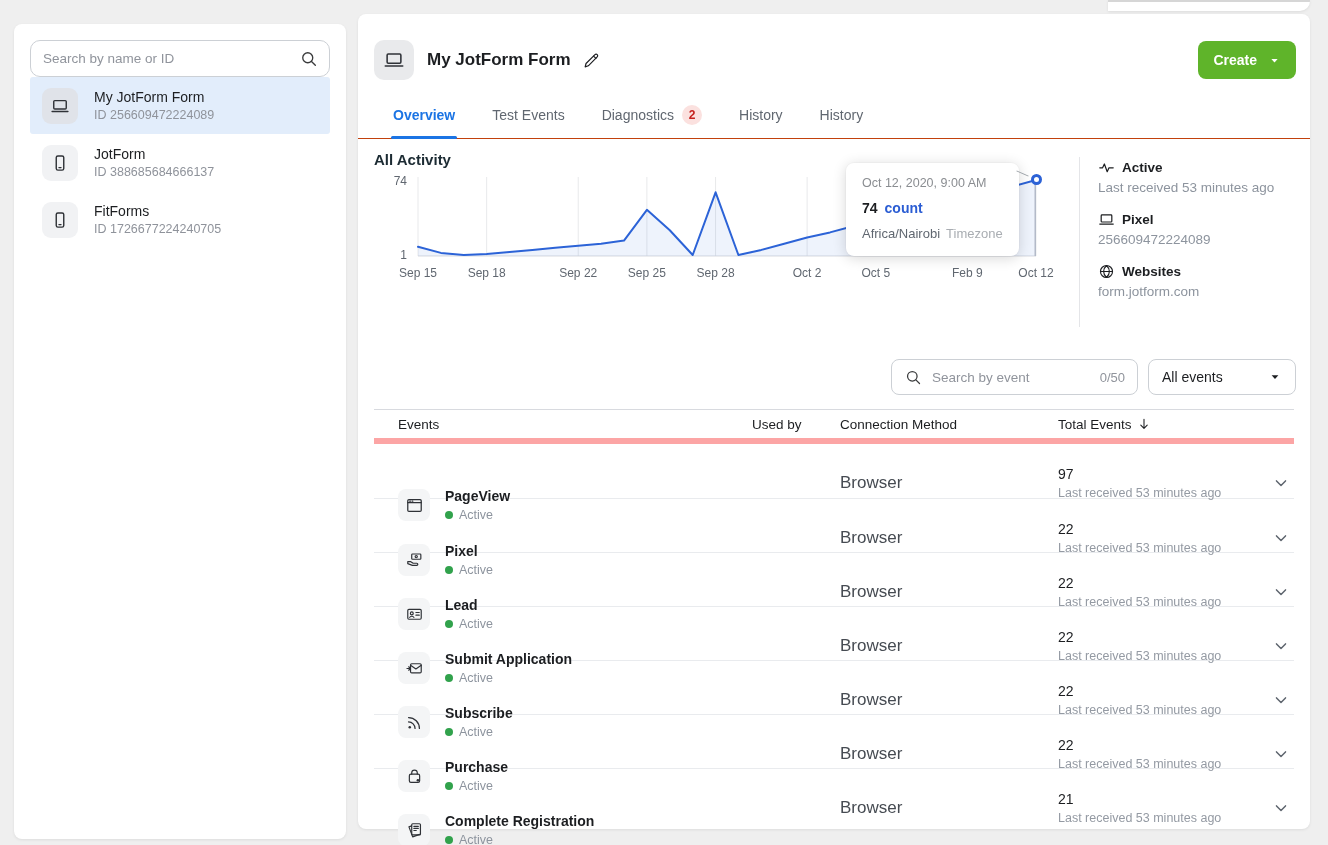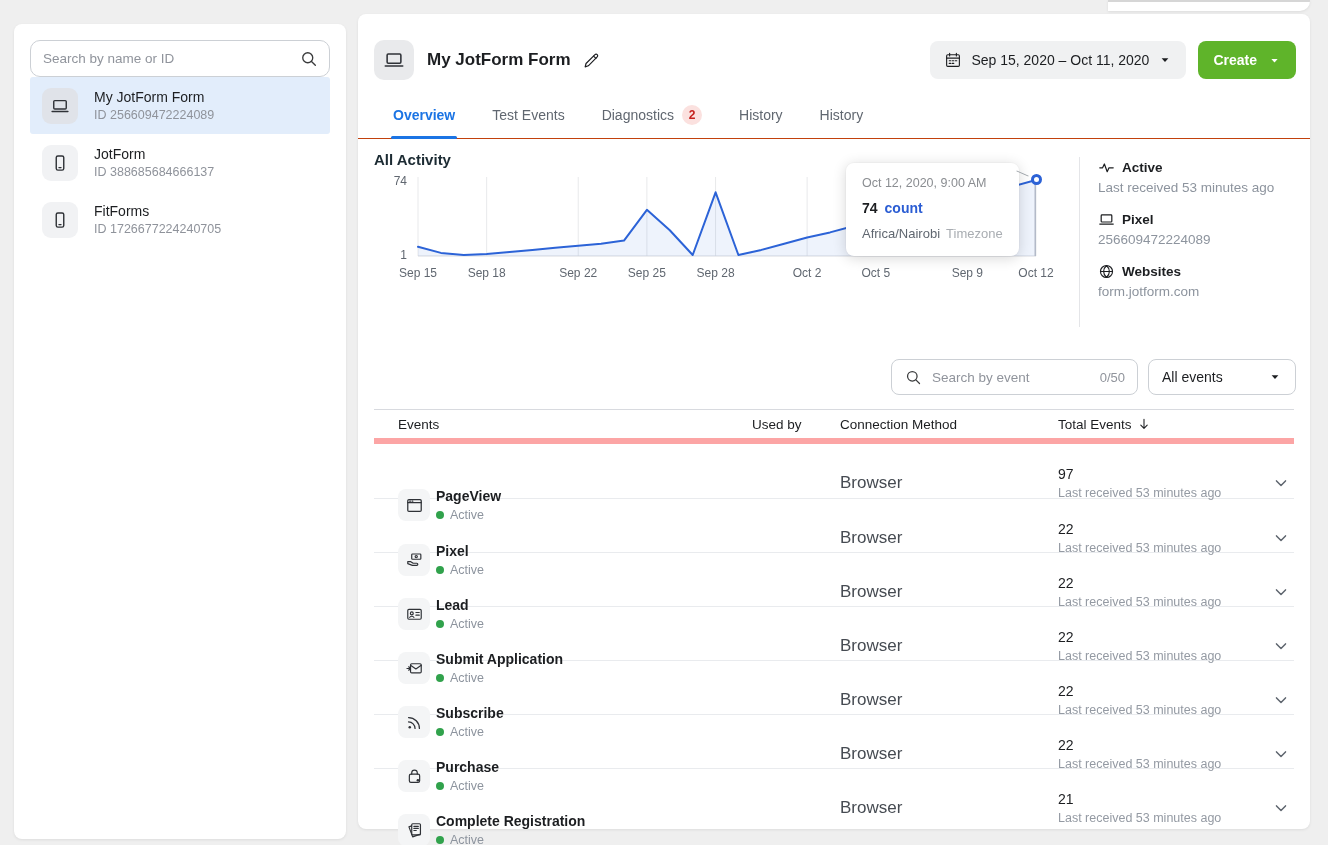--- a/index.html
+++ b/index.html
@@ -111,21 +111,21 @@
 
   
   .m-table { margin:14px 16px 0; }
   .thead, .trow { display:grid; grid-template-columns:378px 88px 218px 1fr 36px; align-items:center; }
   .thead { height:35px; border-top:1px solid #d8dadf; border-bottom:6px solid #fca5a5;
     font-size:13.5px; font-weight:normal; }
   .thead .th-events { padding-left:24px; }
   .th-total { display:flex; align-items:center; gap:5px; }
   .trow { height:54px; }
   .trow + .trow { border-top:1px solid #e9ebee; }
-  .c-ev { display:flex; align-items:center; gap:6px; padding-left:24px;margin-top:44px; }
+  .c-ev { display:flex; align-items:center; gap:15px; padding-left:24px;margin-top:44px; }
   .tile32 { width:32px; height:32px; border-radius:8px; background:#f4f5f6;
     display:flex; align-items:center; justify-content:center; flex-shrink:0; }
   .evname { font-size:14px; font-weight:bold; }
   .evstatus { margin-top:4px; display:flex; align-items:center; gap:6px; font-size:12.5px; color:#8d949e; }
   .dot { width:8px; height:8px; border-radius:50%; background:#31a24c; }
   .cm { font-size:17px; color:#464b52; }
   .ct .cnt { font-size:14px; }
   .ct .last { font-size:12.5px; color:#949aa3; margin-top:4px; }
   .cc { display:flex; justify-content:flex-end; padding-right:4px; cursor:pointer; }
 </style>
@@ -264,33 +264,20 @@
           <use href="#i-laptop"></use>
         </svg>
     </span>
     <span class="page-title">My JotForm Form</span>
     <span class="pencil">
       <svg width="19" height="19" viewBox="0 0 24 24" fill="none" stroke="#1c1e21" stroke-width="1.5" stroke-linecap="round" stroke-linejoin="round">
           <use href="#i-pencil"></use>
         </svg>
     </span>
     <span class="h-spacer"></span>
-    <div class="date-pill flexc">
-      <span>
-        <svg width="18" height="18" viewBox="0 0 24 24" fill="none" stroke="#1c1e21" stroke-width="1.5" stroke-linecap="round">
-            <use href="#i-calendar"></use>
-          </svg>
-      </span>
-      <span>Sep 15, 2020 – Oct 11, 2020</span>
-      <span style="color:#1c1e21">
-        <svg width="14" height="14" viewBox="0 0 24 24">
-            <use href="#i-caret"></use>
-          </svg>
-      </span>
-    </div>
     <button class="create-btn flexc">
       <span>Create</span>
       <span style="color:#fff">
         <svg width="13" height="13" viewBox="0 0 24 24">
             <use href="#i-caret"></use>
           </svg>
       </span>
     </button>
   </div>
 
@@ -352,21 +339,21 @@
         </div>
       </div>
       <div class="xlabels">
         <span class="xlab" style="left: 0%;">Sep 15</span>
         <span class="xlab" style="left: 11.1111%;">Sep 18</span>
         <span class="xlab" style="left: 25.9259%;">Sep 22</span>
         <span class="xlab" style="left: 37.037%;">Sep 25</span>
         <span class="xlab" style="left: 48.1481%;">Sep 28</span>
         <span class="xlab" style="left: 62.963%;">Oct 2</span>
         <span class="xlab" style="left: 74.0741%;">Oct 5</span>
-        <span class="xlab" style="left: 88.8889%;">Sep 9</span>
+        <span class="xlab" style="left: 88.8889%;">Feb 9</span>
         <span class="xlab" style="left: 100%;">Oct 12</span>
       </div>
     </div>
 
     <div class="chart-right">
       <div class="info-block">
         <div class="ib-title">
           <span>
             <svg width="17" height="17" viewBox="0 0 24 24" fill="none" stroke="#1c1e21" stroke-width="1.7" stroke-linecap="round" stroke-linejoin="round">
                 <use href="#i-pulse"></use>

